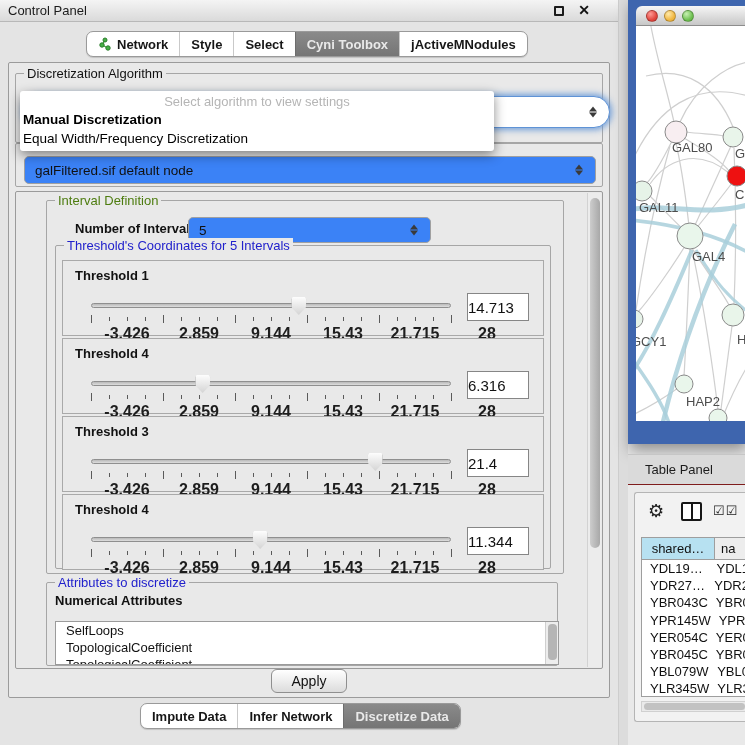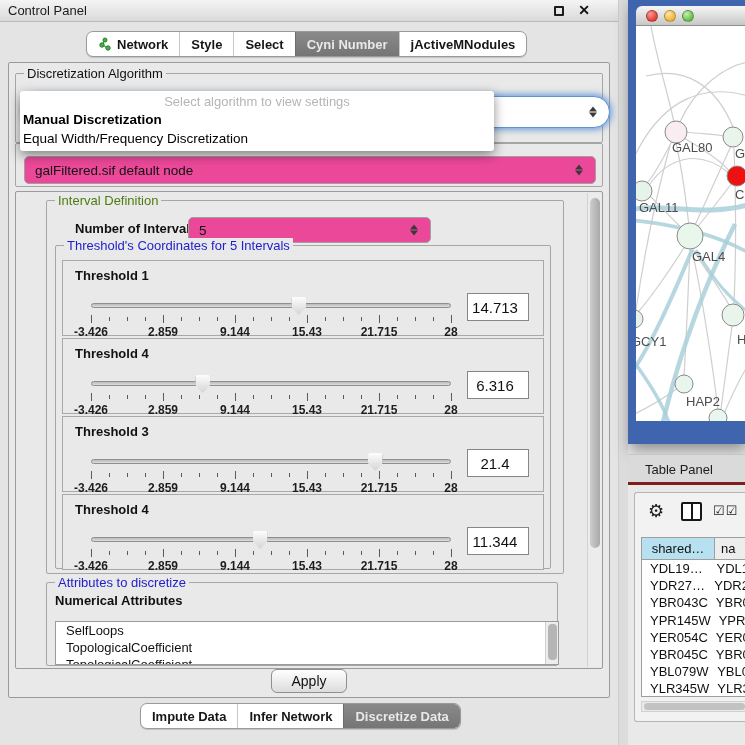--- a/index.html
+++ b/index.html
@@ -42,21 +42,21 @@
   .spinner .up { border-bottom:5px solid #3a3a3a; }
   .spinner .dn { border-top:5px solid #3a3a3a; }
 
   #algo-popup { position:absolute; left:4px; top:17px; width:474px; height:60px;
     background:#fff; border-radius:3px; box-shadow:0 4px 12px rgba(0,0,0,.45); z-index:8; }
   .popup-placeholder { height:19px; padding-top:3px; text-align:center; font-size:13px; color:#b5b5b5; }
   .popup-opt { font-size:13.5px; line-height:19px; padding-left:3px; color:#000; }
   .popup-opt.bold { font-weight:bold; }
 
   #tabledata-group { left:6px; top:80px; width:588px; height:44px; }
-  .combo { position:absolute; background:#ec4899; border:1px solid #a0a0a0; border-radius:5px;
+  .combo { position:absolute; background:#3b82f6; border:1px solid #a0a0a0; border-radius:5px;
     font-size:13.5px; color:#111; }
   .combo .val { position:absolute; left:10px; top:50%; transform:translateY(-50%); }
   #tabledata-combo { left:8px; top:12px; width:572px; height:28px; }
 
   #scroll-panel { left:6px; top:128px; width:588px; height:478px; border:1px solid #9b9b9b; overflow:hidden; }
   .vscroll { position:absolute; right:1px; top:1px; bottom:1px; width:14px;
     background:#ececec; border-left:1px solid #d2d2d2; }
   .vthumb { position:absolute; left:2px; width:10px; border-radius:5px;
     background:linear-gradient(90deg,#cdcdcd,#a8a8a8); }
 
@@ -75,23 +75,23 @@
     background:linear-gradient(#b9b9b9,#dedede); border:1px solid #8f8f8f; border-radius:3px; }
   .t-handle { position:absolute; top:0; width:15px; height:18px; transform:translateX(-50%);
     background:linear-gradient(#fdfdfd,#d4d4d4);
     clip-path:polygon(10% 0,90% 0,100% 12%,100% 55%,50% 100%,0 55%,0 12%);
     filter:drop-shadow(0 0 1px #777); }
   .t-ticks { position:absolute; left:0; right:0; top:18px; height:8px; }
   .t-tick { position:absolute; width:1px; background:#5a5a5a; }
   .t-tick.minor { height:4px; top:2px; }
   .t-tick.major { height:8px; top:0; }
   .t-ticklabels { position:absolute; left:0; right:0; top:28px; height:12px; }
-  .t-ticklabel { position:absolute; transform:translateX(-50%); font-size:12px; font-weight:bold; color:#1d1d1d; white-space:nowrap; }
+  .t-ticklabel { position:absolute; transform:translateX(-50%); font-size:16px; font-weight:bold; color:#1d1d1d; white-space:nowrap;margin-left:36px; }
   .t-value { position:absolute; right:14px; top:32px; width:62px; height:28px;
-    background:#fff; border:1px solid #868686; font-size:15px; text-align:center;
+    background:#fff; border:1px solid #868686; font-size:15px; text-align:left;
     padding-right:6px; font-family:"Liberation Sans",sans-serif; color:#111; }
 
   #attr-group { left:30px; top:390px; width:512px; height:84px; }
   #attr-sub { position:absolute; left:8px; top:10px; font-size:13px; font-weight:bold; }
   #attr-list { position:absolute; left:8px; top:38px; width:504px; height:44px;
     background:#fff; border:1px solid #9b9b9b; overflow:hidden; }
   .attr-item { font-size:13px; line-height:17px; padding-left:10px; white-space:nowrap; }
   #attr-vscroll { position:absolute; right:0; top:0; bottom:0; width:13px; background:#ededed; border-left:1px solid #cfcfcf; }
   #attr-vthumb { position:absolute; left:2px; top:2px; width:9px; height:36px; border-radius:4px; background:#b5b5b5; }
 
@@ -110,21 +110,21 @@
     background:linear-gradient(#f6f6f6,#c7c7c7); border-top-left-radius:6px;
     border-bottom:1px solid #8d8d8d; }
   .light { position:absolute; top:4px; width:12px; height:12px; border-radius:50%; border:1px solid rgba(0,0,0,.25); }
   .light.red    { left:10px; background:radial-gradient(circle at 35% 30%, #ff9a94, #e0443c 65%); }
   .light.yellow { left:28px; background:radial-gradient(circle at 35% 30%, #ffe9a8, #f0b53e 65%); }
   .light.green  { left:46px; background:radial-gradient(circle at 35% 30%, #c7f0b2, #6cbf4e 65%); }
   .net-canvas { position:absolute; left:8px; top:26px; width:109px; height:395px; background:#fff; overflow:hidden; }
 
   
   .tp-bar { position:absolute; left:628px; top:454px; width:117px; height:31px;
-    background:#dadada; border-top:1px solid #c6c6c6; border-bottom:3px solid #7f1d1d; }
+    background:#dadada; border-top:1px solid #c6c6c6; border-bottom:1px solid #7f1d1d; }
   .tp-bar span { position:absolute; left:17px; top:7px; font-size:13px; color:#1c1c1c; }
   .table-panel { position:absolute; left:634px; top:492px; width:115px; height:230px;
     background:#f2f2f2; border:1px solid #b5b5b5; border-right:none; border-radius:3px 0 0 3px; }
   .tp-gear { position:absolute; left:13px; top:8px; font-size:18px; color:#222; line-height:20px; }
   .tp-split { position:absolute; left:46px; top:9px; width:21px; height:19px; border:2px solid #161616; border-radius:2px; background:#fff; }
   .tp-split::after { content:""; position:absolute; left:50%; top:0; bottom:0; width:2px; background:#161616; transform:translateX(-1px); }
   .tp-checks { position:absolute; left:78px; top:10px; font-size:13px; letter-spacing:1px; color:#222; }
   .tp-table { position:absolute; left:6px; top:44px; right:0; height:160px;
     background:#fff; border:1px solid #9e9e9e; border-right:none; overflow:hidden; }
   .tp-head { display:flex; height:22px; border-bottom:1px solid #9e9e9e; font-size:13px; }
@@ -159,21 +159,21 @@
         </svg>
         <span>Network</span>
       </div>
       <div class="seg">
         <span>Style</span>
       </div>
       <div class="seg">
         <span>Select</span>
       </div>
       <div class="seg selected">
-        <span>Cyni Number</span>
+        <span>Cyni Toolbox</span>
       </div>
       <div class="seg">
         <span>jActiveMNodules</span>
       </div>
     </div>
 
   <div class="main-panel">
 
     <div class="group" id="algo-group">
       <span class="legend">Discretization Algorithm</span>

